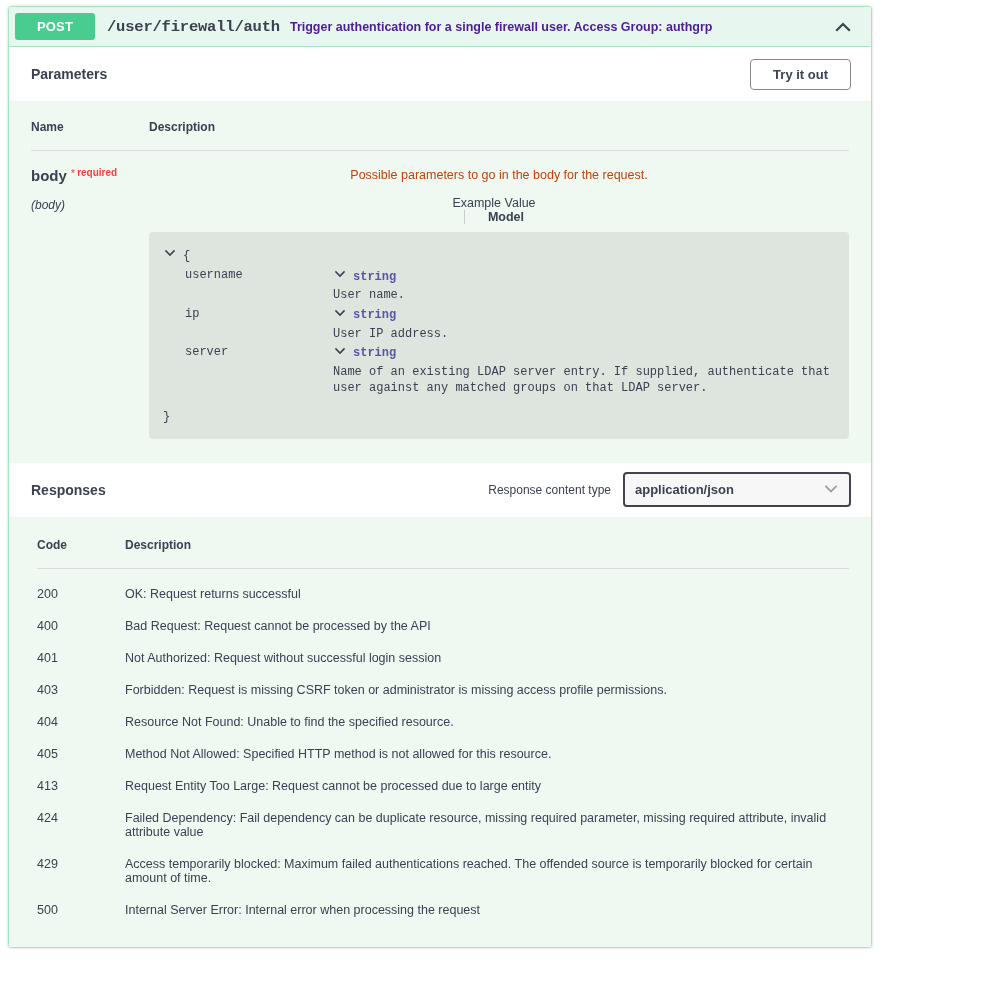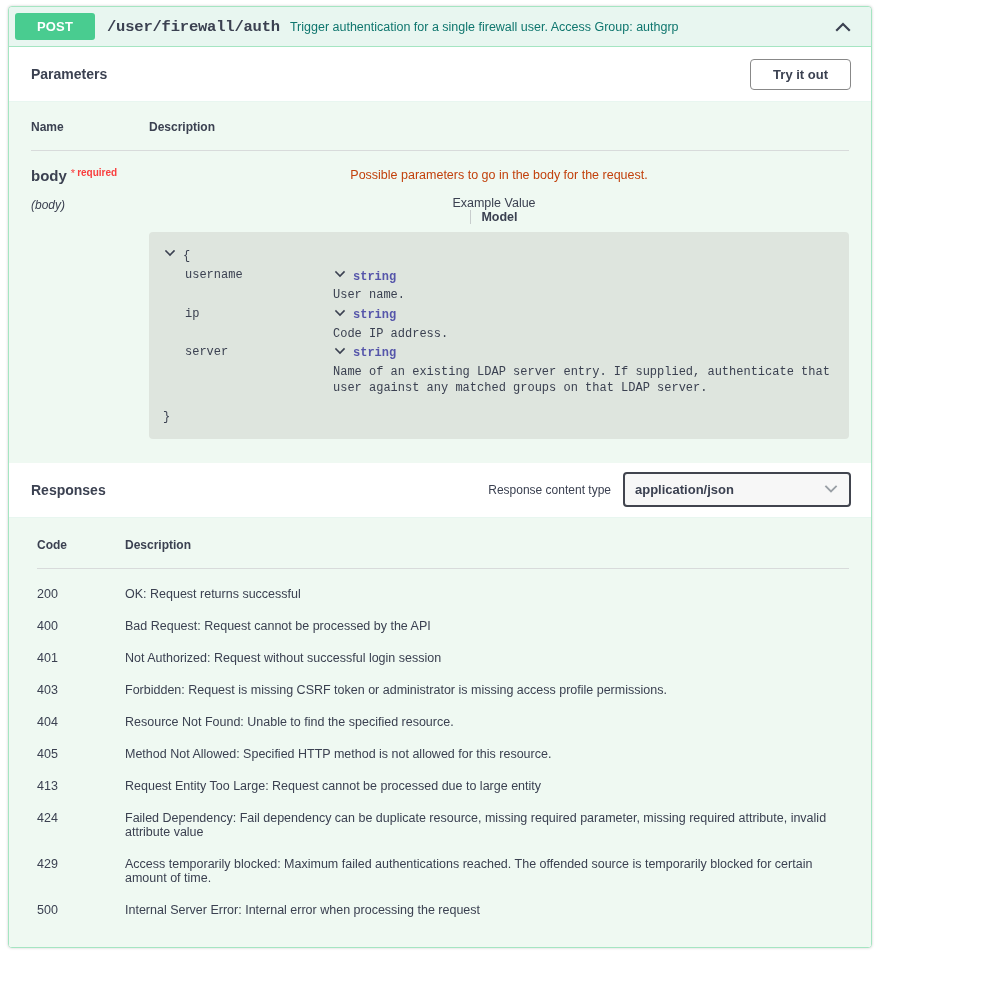--- a/index.html
+++ b/index.html
@@ -44,23 +44,24 @@
   }
   .op-path {
     font-family: "Liberation Mono", monospace;
     font-size: 15.5px;
     font-weight: bold;
     color: #3b4151;
     letter-spacing: -0.2px;
   }
   .op-desc {
     font-size: 12.5px;
-    color: #0f766e;
+    color: #4c1d95;
     margin-left: 10px;
     flex: 1;
+    font-weight: bold;
   }
   .chevron-btn {
     width: 28px; height: 28px;
     display: flex; align-items: center; justify-content: center;
     cursor: pointer;
     margin-right: 4px;
   }
   .chevron-btn svg { display: block; }
 
   
@@ -153,21 +154,21 @@
     text-align: center;
   }
   
   .ex-tabs { display: flex; align-items: center; margin-bottom: 8px; flex-direction: column; }
   .ex-tab {
     font-size: 12.5px;
     color: #3b4151;
     cursor: pointer;
     padding-right: 10px;
   }
-  .ex-tab.sep { border-left: 1px solid #c8cdcd; padding-left: 10px; }
+  .ex-tab.sep { border-left: 1px solid #c8cdcd; padding-left: 23px; }
   .ex-tab.active { font-weight: bold; }
 
   .model-box {
     background: #dee5de;
     border-radius: 4px;
     padding: 14px 16px 14px 14px;
     font-family: "Liberation Mono", monospace;
     font-size: 12px;
     color: #3b4151;
     line-height: 1.35;
@@ -283,21 +284,21 @@
                   <div class="model-key">ip</div>
                   <div class="model-val">
                     <div class="type-line">
                       <span>
                         <svg width="14" height="14" viewBox="0 0 14 14">
                           <polyline points="3,5 7,9 11,5" fill="none" stroke="#3b4151" stroke-width="1.6" stroke-linecap="square"></polyline>
                         </svg>
                       </span>
                       <span class="type-name">string</span>
                     </div>
-                    <div class="type-desc">Code IP address.</div>
+                    <div class="type-desc">User IP address.</div>
                   </div>
                 </div>
 
                 <div class="model-row">
                   <div class="model-key">server</div>
                   <div class="model-val">
                     <div class="type-line">
                       <span>
                         <svg width="14" height="14" viewBox="0 0 14 14">
                           <polyline points="3,5 7,9 11,5" fill="none" stroke="#3b4151" stroke-width="1.6" stroke-linecap="square"></polyline>

